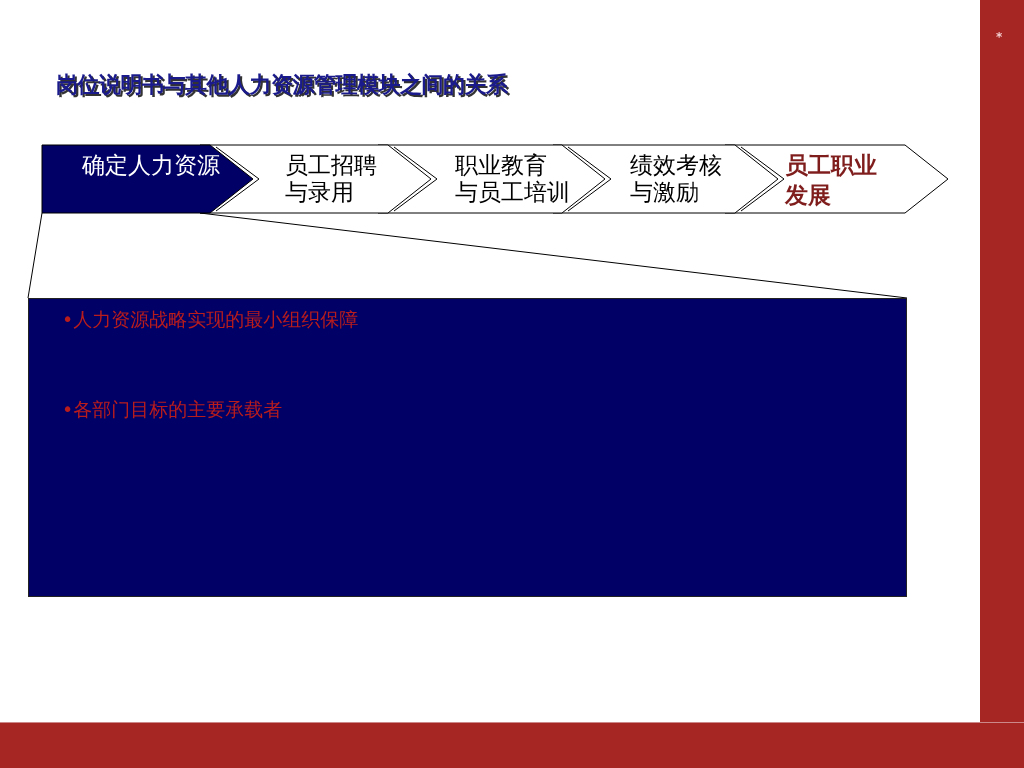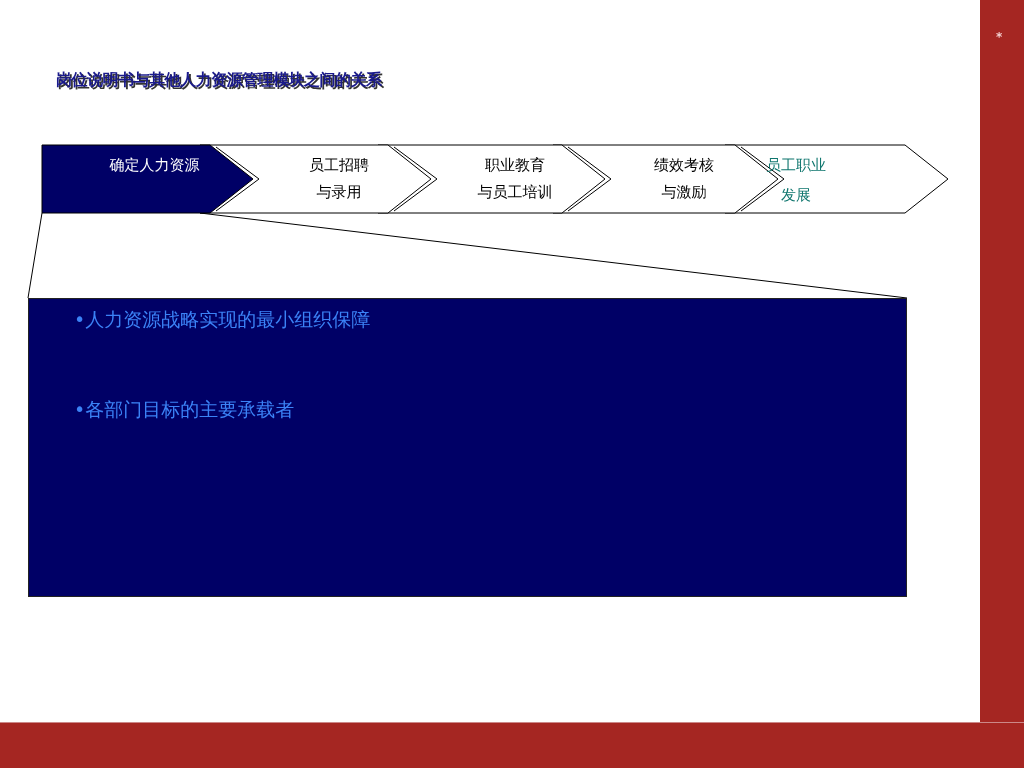--- a/index.html
+++ b/index.html
@@ -1,24 +1,24 @@
 <!DOCTYPE html>
 <html><head>
 <meta charset="utf-8">
 <style>
   html,body{margin:0;padding:0;}
   body{width:1024px;height:768px;position:relative;overflow:hidden;background:#ffffff;font-family:"DejaVu Sans","Liberation Sans",sans-serif;}
   .red-right{position:absolute;left:980px;top:0;width:44px;height:768px;background:#a52622;}
   .red-bottom{position:absolute;left:0;top:722px;width:1024px;height:46px;background:#a52622;border-top:1px solid #c88;}
   .star{position:absolute;left:996px;top:30px;color:#f4d0d0;font-size:12px;font-weight:bold;}
-  .title{position:absolute;left:56px;top:70px;font-size:16px;font-weight:bold;color:#1a1a8c;text-shadow:2px 2px 0 #333;letter-spacing:-0.5px;white-space:nowrap;}
+  .title{position:absolute;left:56px;top:70px;font-size:22px;font-weight:bold;color:#1a1a8c;text-shadow:2px 2px 0 #333;letter-spacing:-0.5px;white-space:nowrap;}
   svg.diag{position:absolute;left:0;top:0;}
-  .chev-text{position:absolute;text-align:center;font-size:15px;line-height:27px;white-space:nowrap;}
+  .chev-text{position:absolute;text-align:left;font-size:23px;line-height:27px;white-space:nowrap;}
   .box{position:absolute;left:28px;top:298px;width:879px;height:299px;background:#000066;border:1px solid #222;box-sizing:border-box;}
-  .bullet{position:absolute;left:62px;color:#3b82f6;font-size:19px;white-space:nowrap;margin-left:12px;}
+  .bullet{position:absolute;left:62px;color:#b91c1c;font-size:19px;white-space:nowrap;}
 </style>
 </head>
 <body>
 
 <div class="red-right"></div>
 <div class="red-bottom"></div>
 <div class="star">*</div>
 
 <div class="title">岗位说明书与其他人力资源管理模块之间的关系</div>
 
@@ -46,20 +46,20 @@
   <div>与录用</div>
 </div>
 <div class="chev-text" style="left:455px;top:152px;width:120px;color:#000000;">
   <div>职业教育</div>
   <div>与员工培训</div>
 </div>
 <div class="chev-text" style="left:630px;top:152px;width:108px;color:#000;">
   <div>绩效考核</div>
   <div>与激励</div>
 </div>
-<div class="chev-text" style="left:742px;top:150px;width:108px;color:#0f766e;line-height:30px;">
+<div class="chev-text" style="left:785px;top:150px;width:108px;color:#7f1d1d;line-height:30px;font-weight:bold;">
   <div>员工职业</div>
   <div>发展</div>
 </div>
 
 <div class="box"></div>
 <div class="bullet" style="top:307px;">•人力资源战略实现的最小组织保障</div>
 <div class="bullet" style="top:397px;">•各部门目标的主要承载者</div>
 
 </body></html>

